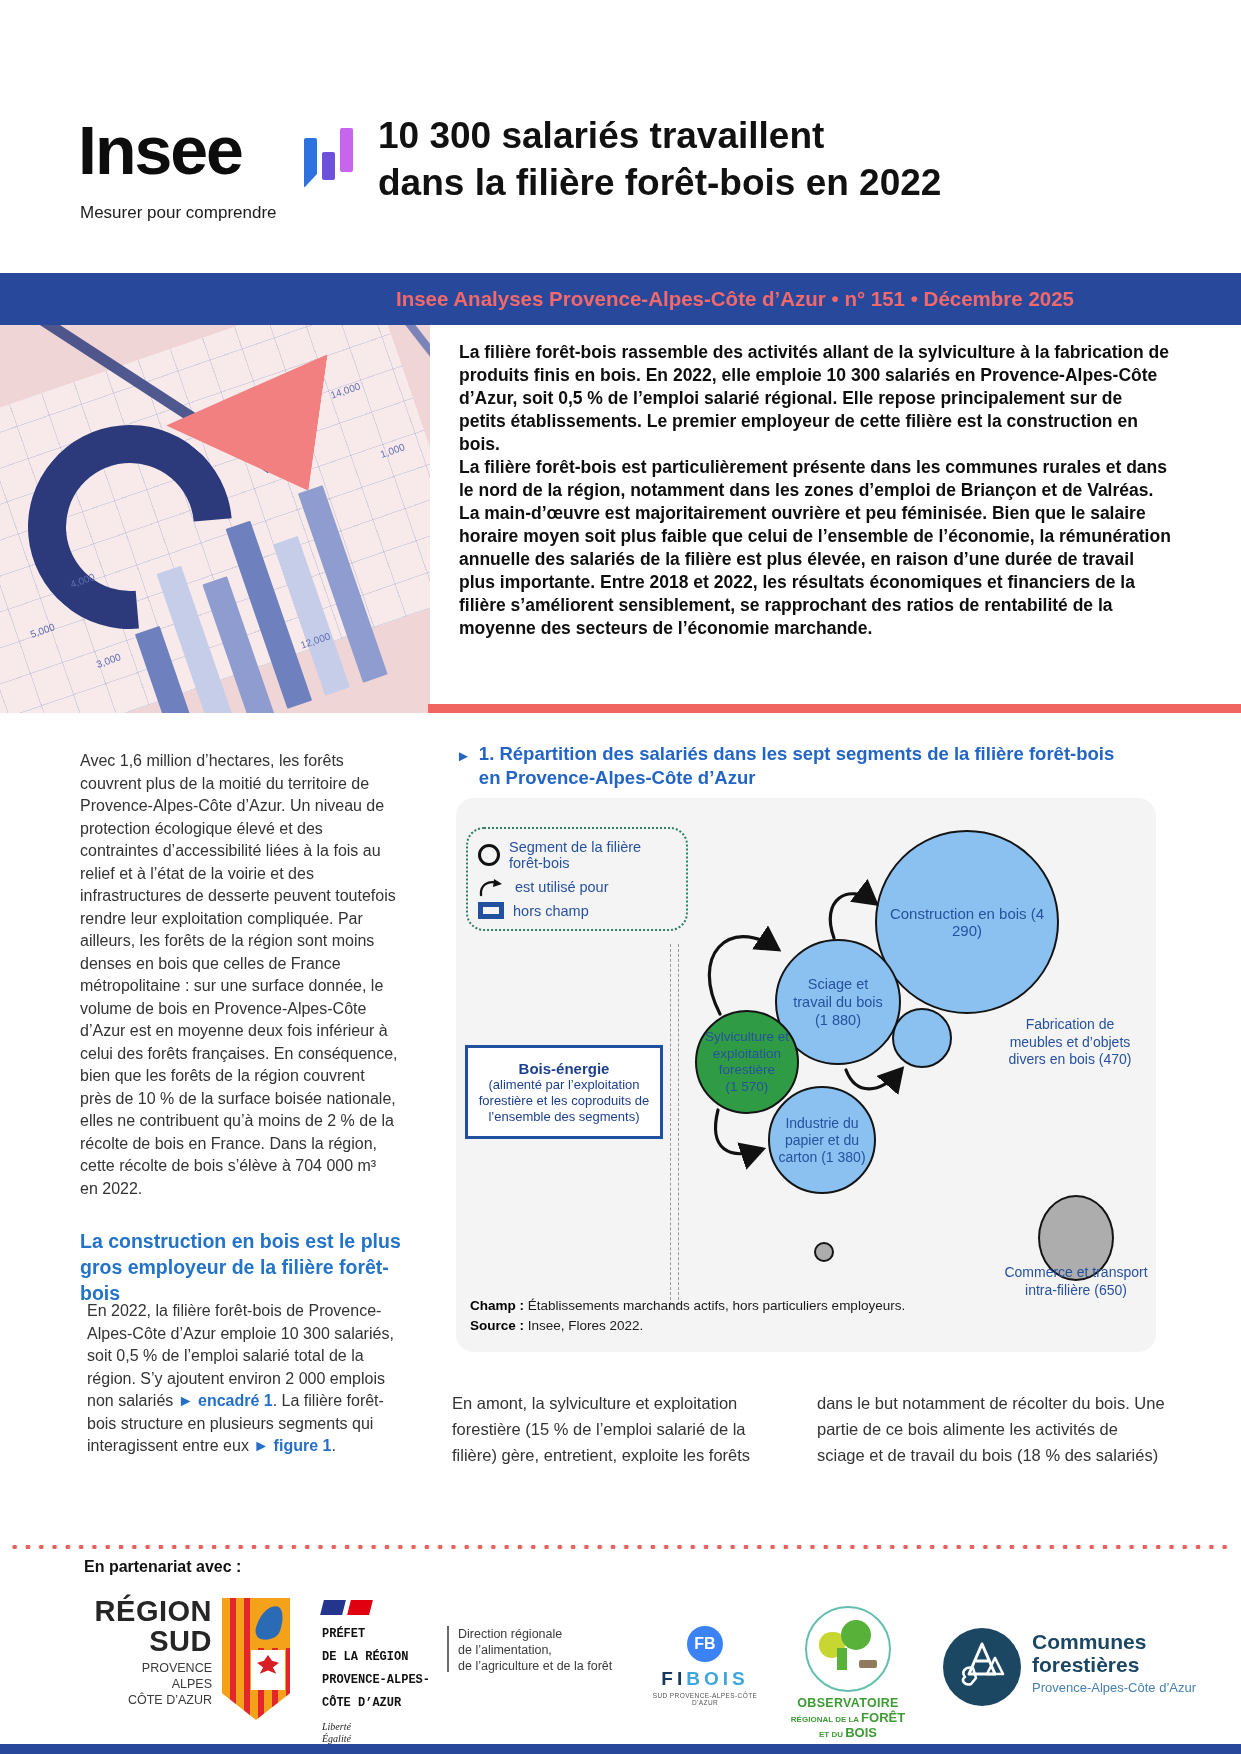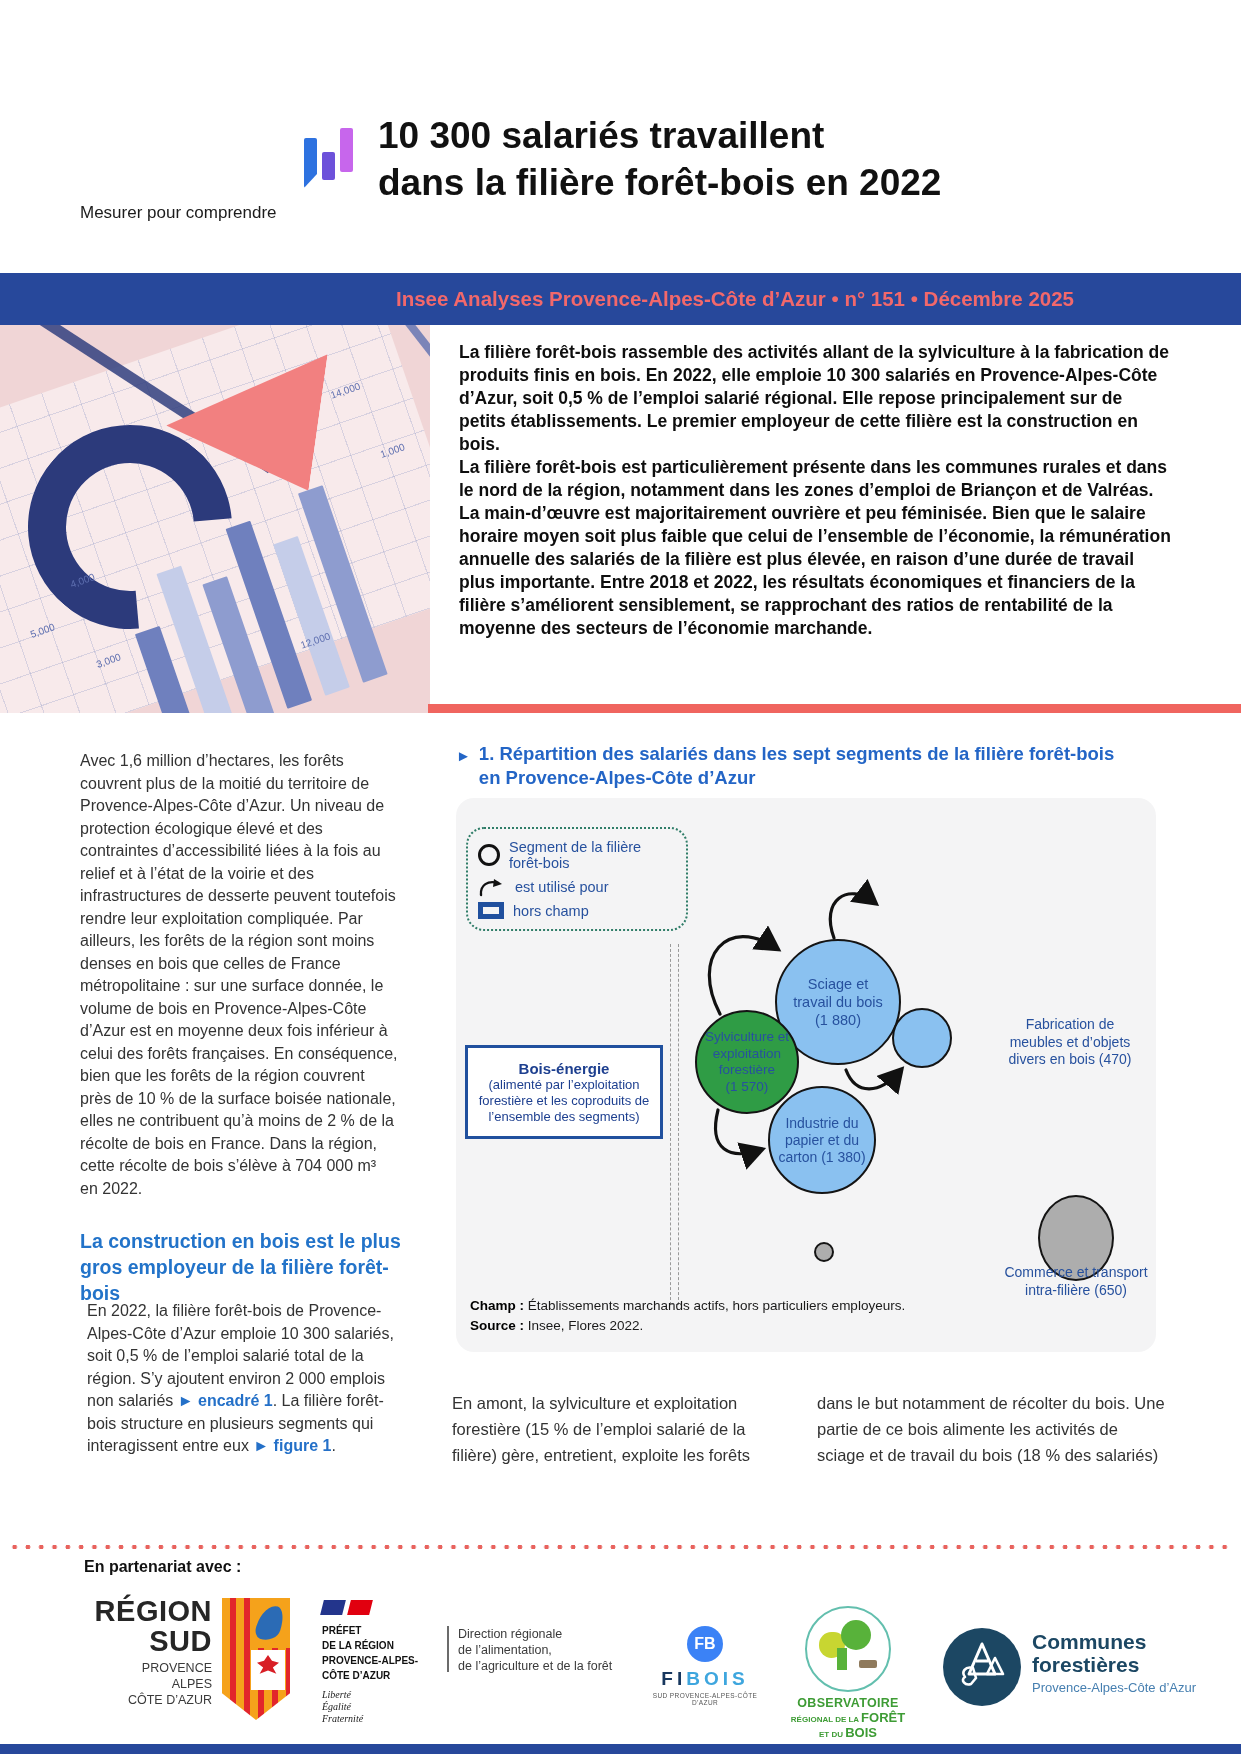--- a/index.html
+++ b/index.html
@@ -96,21 +96,21 @@
   .shield .dolphin-field{position:absolute;right:0;top:0;width:40px;height:50px;background:#f5a21b;}
   .shield .dolphin{position:absolute;right:8px;top:7px;width:24px;height:36px;background:#2b6bb5;
       border-radius:60% 40% 70% 30%/70% 60% 40% 30%;transform:rotate(18deg);}
   .shield .eagle-field{position:absolute;right:5px;top:52px;width:34px;height:40px;background:#fff;}
   .shield .eagle{position:absolute;right:11px;top:57px;width:22px;height:26px;background:#d81f26;
       clip-path:polygon(50% 0,68% 22%,100% 30%,72% 48%,88% 72%,50% 60%,12% 72%,28% 48%,0 30%,32% 22%);}
   .prefet{left:322px;top:1600px;width:150px;color:#111;}
   .flag{display:flex;gap:5px;margin-bottom:8px;}
   .flag i{display:block;width:22px;height:15px;transform:skewX(-14deg);}
   .flag .fb{background:#23358c;} .flag .fr{background:#e1000f;}
-  .prefet .name{font-size:10px;line-height:15px;font-weight:700;}
+  .prefet .name{font-size:12px;line-height:23px;font-weight:700;font-family:Liberation Mono, monospace;}
   .prefet .motto{margin-top:6px;font-size:10px;line-height:12px;font-style:italic;font-family:"Liberation Serif",serif;color:#222;}
   .draaf-bar{left:447px;top:1626px;width:2px;height:46px;background:#6b6b6b;}
   .draaf{left:458px;top:1626px;width:180px;font-size:12.5px;line-height:16px;color:#3b3b3b;}
   .fibois{left:645px;top:1626px;width:120px;text-align:center;}
   .fibois .badge{width:36px;height:36px;margin:0 auto;border-radius:50%;background:#3b82f6;color:#fff;
       display:flex;align-items:center;justify-content:center;font-size:16px;font-weight:700;}
   .fibois .name{margin-top:6px;font-size:19px;font-weight:700;letter-spacing:4px;}
   .fibois .name .a{color:#17375e;} .fibois .name .b{color:#3ea6de;}
   .fibois .sub{margin-top:2px;font-size:6.5px;letter-spacing:.4px;color:#555;}
   .obs{left:783px;top:1606px;width:130px;text-align:center;}
@@ -127,20 +127,21 @@
   .communes-text .n{font-size:21px;line-height:23px;font-weight:700;color:#1c4763;}
   .communes-text .s{margin-top:4px;font-size:13px;color:#467fb0;}
 
   .bottom-bar{left:0;top:1744px;width:1241px;height:10px;background:#27489b;}
 </style>
 </head>
 <body>
 
 <div id="page">
 
+  <div class="abs insee-logo-text">Insee</div>
   <div class="abs insee-bars">
     <i class="insee-bar bar-blue"></i>
     <i class="insee-bar bar-purple"></i>
     <i class="insee-bar bar-magenta"></i>
   </div>
   <div class="abs insee-tagline">Mesurer pour comprendre</div>
   <div class="abs main-title pre">10 300 salariés travaillent
 dans la filière forêt-bois en 2022</div>
 
   <div class="abs banner">
@@ -211,20 +212,23 @@
 
     <div class="dash-line"></div>
 
     <div class="bois-box">
       <div class="t">Bois-énergie</div>
       <div class="b pre">(alimenté par l’exploitation
 forestière et les coproduits de
 l’ensemble des segments)</div>
     </div>
 
+    <div class="bubble bb-blue" style="left:419px;top:32px;width:184px;height:184px;font-size:15px;">
+      <span class="pre">Construction en bois (4 290)</span>
+    </div>
     <div class="bubble bb-blue" style="left:319px;top:141px;width:126px;height:126px;font-size:14.5px;line-height:18px;">
       <span class="pre">Sciage et
 travail du bois
 (1 880)</span>
     </div>
     <div class="bubble bb-green" style="left:239px;top:212px;width:104px;height:104px;font-size:13.5px;line-height:16.5px;">
       <span class="pre">Sylviculture et
 exploitation
 forestière
 (1 570)</span>

